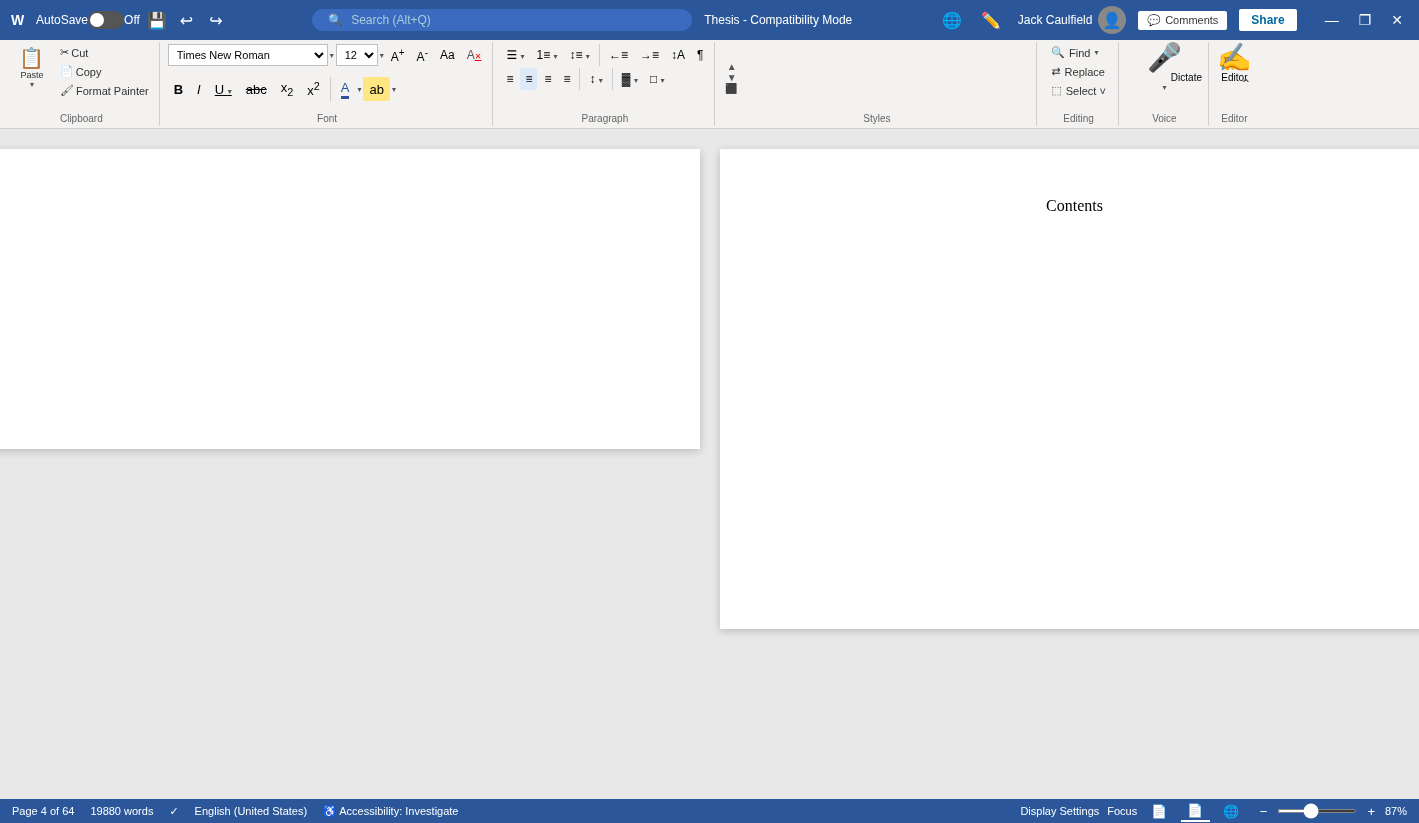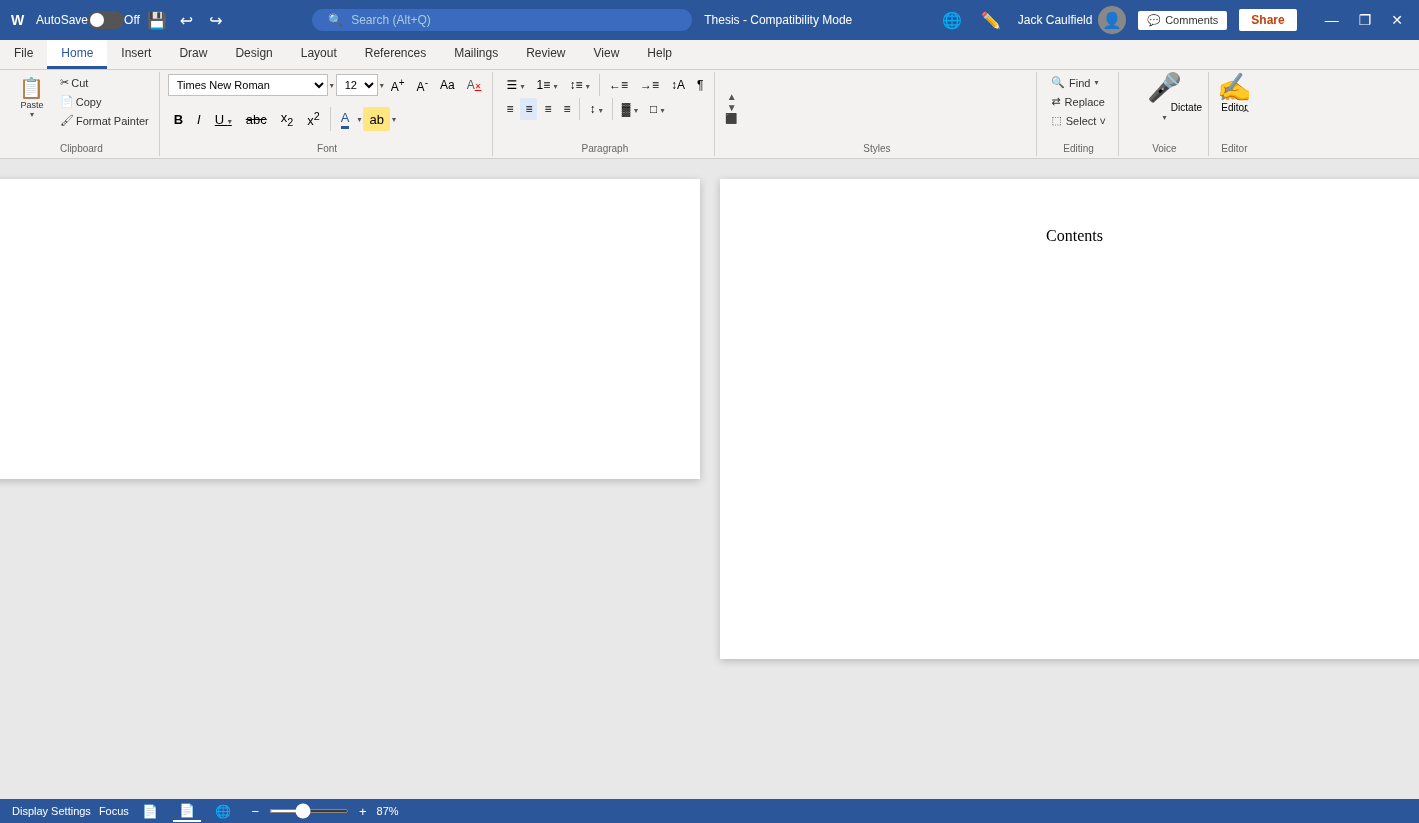--- a/index.html
+++ b/index.html
@@ -79,21 +79,21 @@
     
     .status-bar { background: #2b579a; color: white; height: 24px; display: flex; align-items: center; padding: 0 12px; gap: 20px; font-size: 11px; flex-shrink: 0; }
     .status-bar-left { display: flex; align-items: center; gap: 16px; flex: 1; }
     .status-bar-right { display: flex; align-items: center; gap: 8px; }
     .view-btn { padding: 2px 6px; cursor: pointer; color: white; background: transparent; border: none; font-size: 13px; }
     .zoom-control { display: flex; align-items: center; gap: 4px; color: white; font-size: 11px; }
     .zoom-slider { width: 80px; height: 4px; accent-color: white; }
 
     
     .comments-btn { display: flex; align-items: center; gap: 4px; border: 1px solid rgba(255,255,255,0.4); border-radius: 2px; padding: 2px 8px; cursor: pointer; color: #333; background: white; font-size: 11px; }
-    .share-btn { background: white; color: #c2410c; border: none; padding: 4px 12px; border-radius: 2px; cursor: pointer; font-size: 12px; font-weight: bold; }
+    .share-btn { background: white; color: #0369a1; border: none; padding: 4px 12px; border-radius: 2px; cursor: pointer; font-size: 12px; font-weight: bold; }
     .para-row { display: flex; align-items: center; gap: 2px; }
 
     .dropdown-arrow { font-size: 8px; color: #555; }
   </style>
 </head>
 <body>
 
 <div class="title-bar">
   <div class="title-bar-left">
     <div class="title-bar-logo">
@@ -137,33 +137,20 @@
     <div class="window-controls">
       <button class="win-btn">—</button>
       <button class="win-btn">❐</button>
       <button class="win-btn close">✕</button>
     </div>
   </div>
 </div>
 
 <div class="ribbon">
 
-  <div class="ribbon-tabs">
-    <div class="ribbon-tab">File</div>
-    <div class="ribbon-tab active">Home</div>
-    <div class="ribbon-tab">Insert</div>
-    <div class="ribbon-tab">Draw</div>
-    <div class="ribbon-tab">Design</div>
-    <div class="ribbon-tab">Layout</div>
-    <div class="ribbon-tab">References</div>
-    <div class="ribbon-tab">Mailings</div>
-    <div class="ribbon-tab">Review</div>
-    <div class="ribbon-tab">View</div>
-    <div class="ribbon-tab">Help</div>
-  </div>
 
   <div class="ribbon-content">
 
     <div class="ribbon-group">
       <div class="ribbon-group-content">
         <div class="ribbon-btn" style="min-width:44px;">
           <span class="ribbon-btn-icon">📋</span>
           <span class="ribbon-btn-label">Paste</span>
           <span class="dropdown-arrow">▾</span>
         </div>
@@ -313,20 +300,30 @@
       <div class="page-content">
         <div class="page-contents-label">
           <span>Contents</span>
         </div>
       </div>
     </div>
   </div>
 </div>
 
 <div class="status-bar">
+  <div class="status-bar-left">
+    <span>Page 4 of 64</span>
+    <span>19880 words</span>
+    <span>✓</span>
+    <span>English (United States)</span>
+    <span>
+      <span>♿</span>
+      <span>Accessibility: Investigate</span>
+    </span>
+  </div>
   <div class="status-bar-right">
     <span>Display Settings</span>
     <span>Focus</span>
     <button class="view-btn">📄</button>
     <button class="view-btn" style="border-bottom: 2px solid white;">📄</button>
     <button class="view-btn">🌐</button>
     <div class="zoom-control">
       <button class="view-btn">−</button>
       <input type="range" class="zoom-slider" min="10" max="200" value="87" style="">
       <button class="view-btn">+</button>

